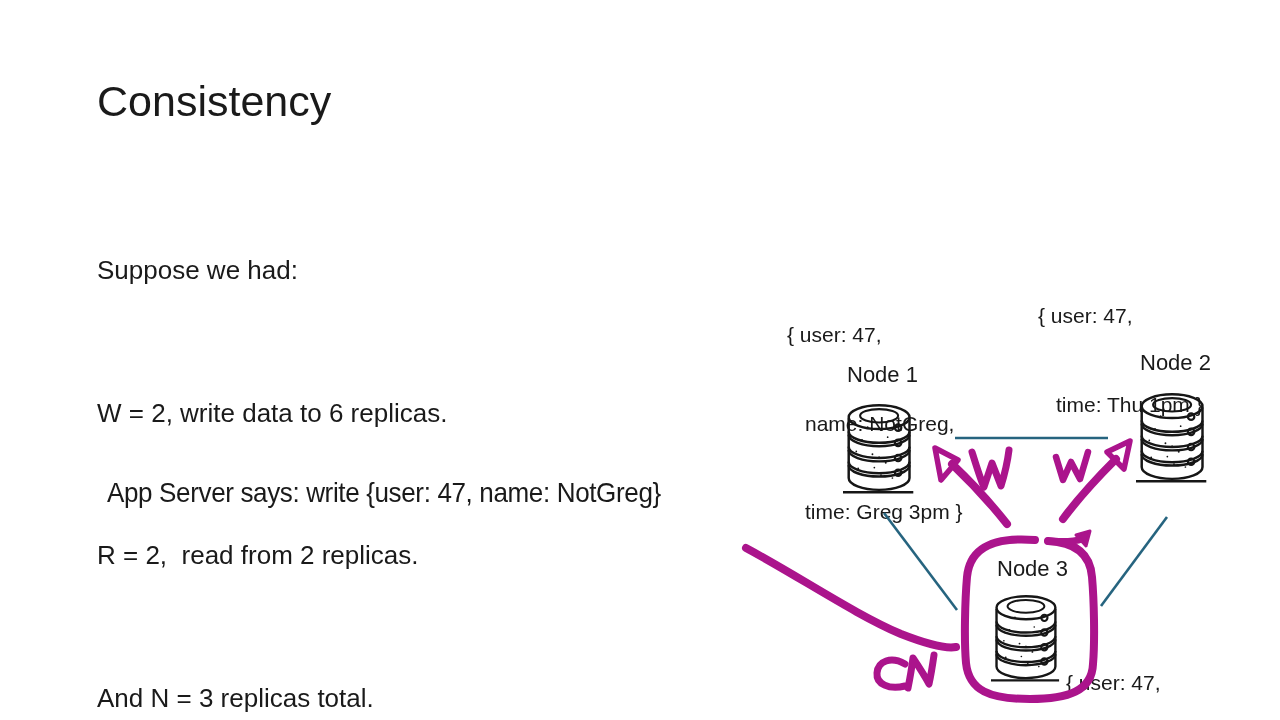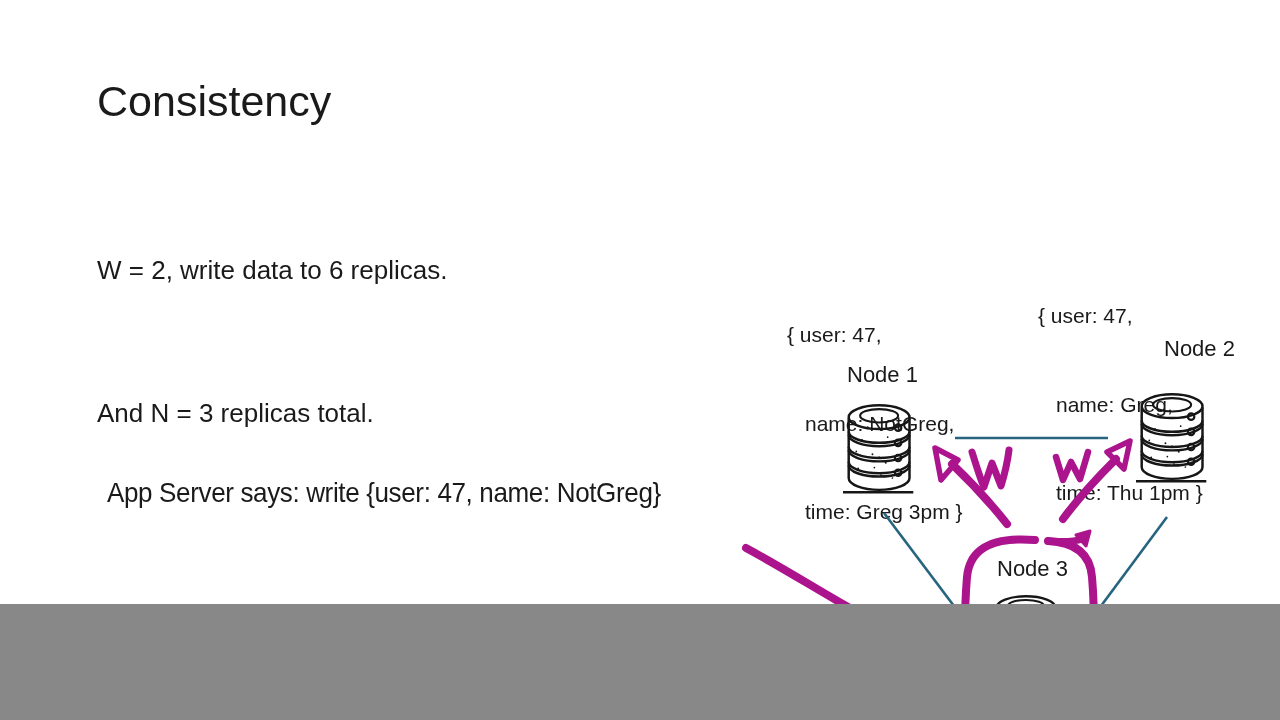--- a/index.html
+++ b/index.html
@@ -1,19 +1,19 @@
 <!DOCTYPE html>
 <html style="--ink: #ab148c; --connector: #26647f; --text: #1a1a1a; --icon-stroke: #161616;"><head>
 <meta charset="utf-8">
 <style>
   * { margin:0; padding:0; box-sizing:border-box; }
   html,body { background:#888; }
   .slide {
     position:relative;
-    width:1280px; height:604px;
+    width:1280px; height:720px;
     margin:0 auto;
     background:#ffffff;
     overflow:hidden;
     font-family:"Liberation Sans", sans-serif;
     color:var(--text,#1a1a1a);
   }
   .layer { position:absolute; inset:0; width:1280px; height:720px; pointer-events:none; }
 
   .title {
     position:absolute; left:97px; top:77px;
@@ -24,21 +24,21 @@
     font-size:26px; line-height:47.5px; white-space:pre;
   }
   .app-server {
     position:absolute; left:107px; top:477px;
     font-size:28px; letter-spacing:-0.4px; white-space:pre;
     transform:scaleX(0.93); transform-origin:left center;
   }
 
   .node-label { position:absolute; font-size:22px; white-space:pre; }
   .node-label.n1 { left:847px;  top:362px; }
-  .node-label.n2 { left:1140px; top:336px;margin-left:24px; }
+  .node-label.n2 { left:1140px; top:350px; }
   .node-label.n3 { left:997px;  top:556px; }
 
   .record { position:absolute; font-size:21px; line-height:29.5px; white-space:pre; }
   .record .rec-line { display:block; }
   .record .rec-line:nth-child(n+2) { padding-left:18px; }
   .record.r1 { left:787px;  top:261px; }
   .record.r2 { left:1038px; top:242px; }
   .record.r3 { left:1066px; top:609px; }
 
   .connector { stroke:var(--connector,#26647f); stroke-width:2.6; fill:none; }
@@ -50,34 +50,35 @@
   .ink-fill { fill:var(--ink,#ab148c); stroke:var(--ink,#ab148c); stroke-linejoin:round; }
 </style>
 </head>
 <body>
 
 <div class="slide">
 
   <div class="title">Consistency</div>
 
   <div class="body-text">
+    <div class="body-line">Suppose we had:</div>
     <div class="body-line">W = 2, write data to 6 replicas.</div>
+    <div class="body-line">R = 2,  read from 2 replicas.</div>
     <div class="body-line">And N = 3 replicas total.</div>
   </div>
 
   <div class="app-server">App Server says: write {user: 47, name: NotGreg}</div>
 
   <div class="record r1">
     <span class="rec-line">{ user: 47,</span>
     <span class="rec-line">name: NotGreg,</span>
     <span class="rec-line">time: Greg 3pm }</span>
   </div>
   <div class="record r2">
     <span class="rec-line">{ user: 47,</span>
-    <span class="rec-line">name: Greg,</span>
     <span class="rec-line">time: Thu 1pm }</span>
   </div>
   <div class="record r3">
     <span class="rec-line">{ user: 47,</span>
     
     
   </div>
 
   <div class="node-label n1">Node 1</div>
   <div class="node-label n2">Node 2</div>

